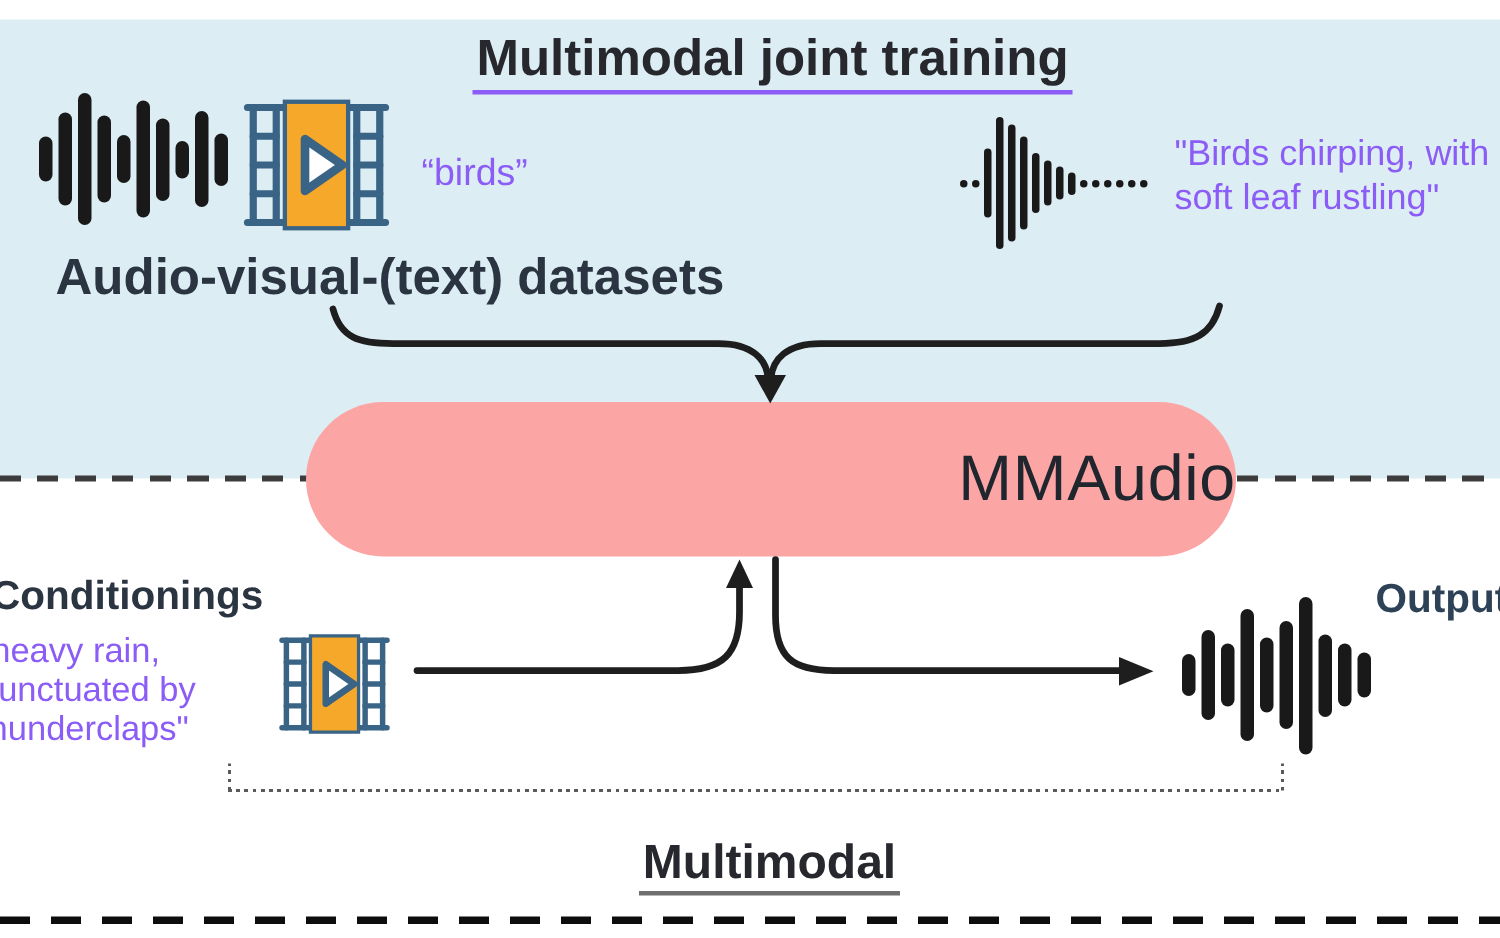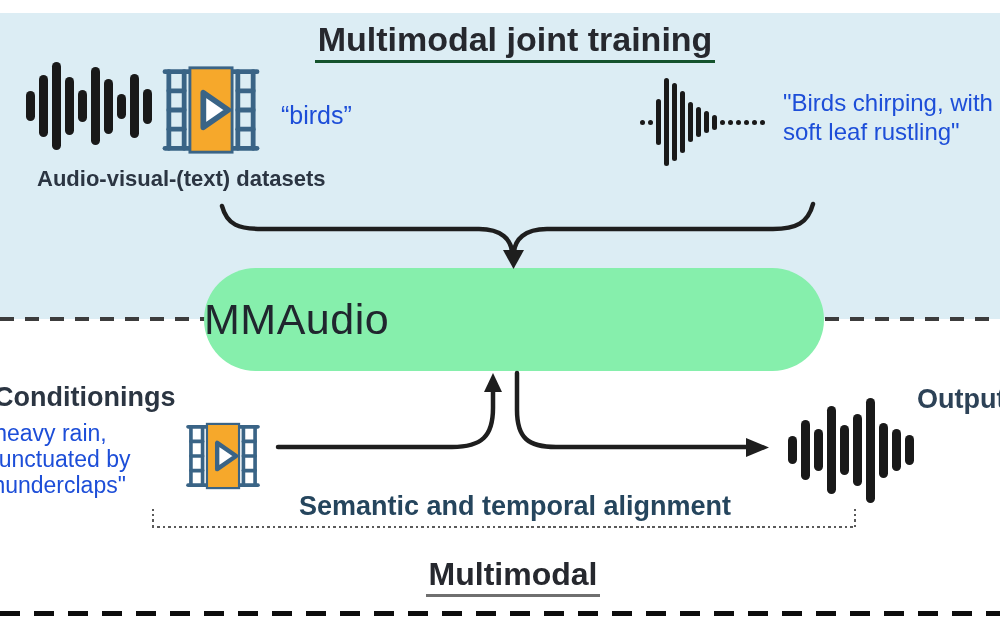--- a/index.html
+++ b/index.html
@@ -8,41 +8,41 @@
     overflow:hidden;font-family:"Liberation Sans",sans-serif;
   }
   .abs{position:absolute;}
   
   .training-bg{left:0;top:13px;width:1000px;height:306px;background:#dcedf4;z-index:0;}
   .dash-mid{left:0;top:317px;width:1000px;height:4px;z-index:1;
     background:repeating-linear-gradient(90deg,#3c3c3c 0 14px,transparent 14px 25px);}
   .dash-bottom{left:0;top:611px;width:1000px;height:5px;z-index:4;
     background:repeating-linear-gradient(90deg,#0d0d0d 0 20px,transparent 20px 34px);}
   
-  .pill{left:204px;top:268px;width:620px;height:103px;border-radius:52px;background:#86efac;
-    z-index:2;display:flex;align-items:center;justify-content:flex-start;}
+  .pill{left:204px;top:268px;width:620px;height:103px;border-radius:52px;background:#fca5a5;
+    z-index:2;display:flex;align-items:center;justify-content:flex-end;}
   .pill span{font-size:43px;color:#20262e;letter-spacing:0.5px;}
   
   .arrow-layer{left:0;top:0;z-index:3;pointer-events:none;}
   
   .title-train{left:30px;top:20px;width:970px;text-align:center;z-index:2;}
   .title-train span{font-size:34px;font-weight:bold;color:#26282e;
-    border-bottom:3px solid #14532d;padding:0 3px 2px;}
+    border-bottom:3px solid #8b5cf6;padding:0 3px 2px;}
   .title-inf{left:13px;top:556px;width:1000px;text-align:center;z-index:2;}
   .title-inf span{font-size:32px;font-weight:bold;color:#26282e;
     border-bottom:3px solid #6f6f6f;padding:0 3px 2px;}
-  .ds-label{font-size:22px;font-weight:bold;color:#2b3542;z-index:2;white-space:nowrap;}
+  .ds-label{font-size:34px;font-weight:bold;color:#2b3542;z-index:2;white-space:nowrap;}
   .lbl-av{left:37px;top:166px;}
   .lbl-at{left:684px;top:166px;}
   .lbl-cond{left:-6px;top:382px;font-size:27px;}
   .lbl-out{left:917px;top:384px;font-size:27px;color:#2d4257;}
   .lbl-align{left:290px;top:491px;width:450px;text-align:center;
     font-size:27px;font-weight:bold;color:#25455d;z-index:2;white-space:nowrap;}
   
-  .caption{color:#1d4ed8;z-index:2;}
+  .caption{color:#8b5cf6;z-index:2;}
   .cap-birds{left:281px;top:101px;font-size:25px;}
   .cap-at{left:783px;top:88px;font-size:24px;line-height:29px;white-space:nowrap;}
   .cap-cond{left:-14px;top:420px;font-size:23px;line-height:26px;white-space:nowrap;}
   
   .wf{display:flex;align-items:center;z-index:2;}
   .wf i{display:block;background:#191919;border-radius:6px;flex:none;}
   .wf-av{left:26px;top:58px;height:96px;}
   .wf-av i{width:9px;margin-right:4px;}
   .wf-at{left:640px;top:74px;height:96px;}
   .wf-at i{width:5px;margin-right:3px;border-radius:3px;}
@@ -178,21 +178,20 @@
       <i style="height: 88px;"></i>
       <i style="height: 50px;"></i>
       <i style="height: 72px;"></i>
       <i style="height: 105px;"></i>
       <i style="height: 55px;"></i>
       <i style="height: 42px;"></i>
       <i style="height: 30px;"></i>
     </div>
   <div class="abs ds-label lbl-out">Output</div>
 
-  <div class="abs lbl-align">Semantic and temporal alignment</div>
   <div class="abs align-line"></div>
   <div class="abs align-tick tick-l"></div>
   <div class="abs align-tick tick-r"></div>
 
   <div class="abs title-inf">
     <span>Multimodal</span>
   </div>
 
 </div>
 

